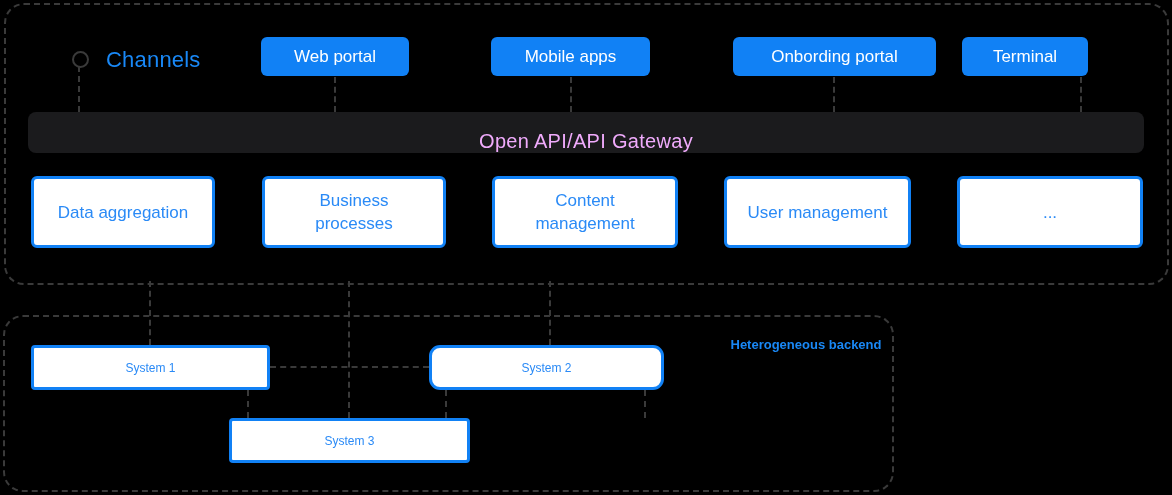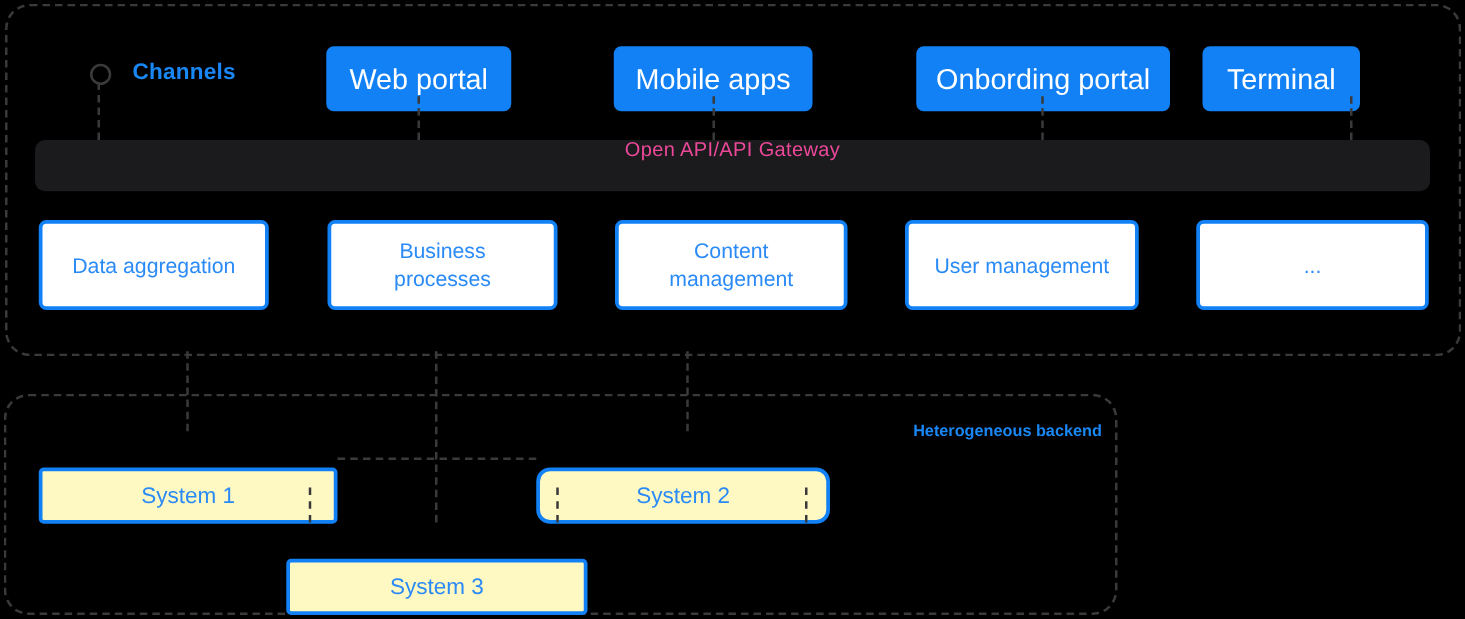--- a/index.html
+++ b/index.html
@@ -8,42 +8,42 @@
     font-family:"Liberation Sans","DejaVu Sans",sans-serif;
   }
   .dashed-container{
     position:absolute;border:2px dashed #3a3a3a;border-radius:20px;background:transparent;
   }
   .circle-marker{
     position:absolute;width:13px;height:13px;border:2px solid #3a3a3a;border-radius:50%;
     background:transparent;
   }
   .section-label{
-    position:absolute;color:#1988f6;font-size:18px;font-weight:700;letter-spacing:.2px;
+    position:absolute;color:#1988f6;font-size:22px;font-weight:400;letter-spacing:.2px;
   }
   .btn{
-    position:absolute;height:52px;border-radius:6px;background:#1181f5;color:#fff;
-    display:flex;align-items:center;justify-content:center;font-size:23px;
+    position:absolute;height:39px;border-radius:6px;background:#1181f5;color:#fff;
+    display:flex;align-items:center;justify-content:center;font-size:17px;
     border:none;cursor:pointer;padding:0;
   }
   .gateway-bar{
     position:absolute;left:28px;top:112px;width:1116px;height:41px;background:#1b1b1d;
-    border-radius:8px;display:flex;align-items:flex-start;justify-content:center;
-    color:#ec4899;font-size:16px;font-weight:400;letter-spacing:.3px;
+    border-radius:8px;display:flex;align-items:flex-end;justify-content:center;
+    color:#f0abfc;font-size:20px;font-weight:400;letter-spacing:.3px;
   }
   .service-box{
     position:absolute;top:176px;height:72px;background:#fff;border:3px solid #1181f5;
     border-radius:6px;display:flex;align-items:center;justify-content:center;
     color:#2a8af6;font-size:17px;line-height:23px;text-align:center;
     box-sizing:border-box;padding:0 14px;cursor:pointer;
   }
   .system-box{
-    position:absolute;height:45px;background:#fef9c3;border:3px solid #1181f5;
+    position:absolute;height:45px;background:#ffffff;border:3px solid #1181f5;
     border-radius:4px;display:flex;align-items:center;justify-content:center;
-    color:#2a8af6;font-size:18px;box-sizing:border-box;cursor:pointer;margin-top:29px;
+    color:#2a8af6;font-size:12px;box-sizing:border-box;cursor:pointer;
   }
   .backend-label{
     position:absolute;left:715px;top:334px;width:182px;text-align:center;
     color:#1988f6;font-size:13px;font-weight:700;line-height:22px;
   }
   .vline{position:absolute;width:0;border-left:2px dashed #3a3a3a;}
   .hline{position:absolute;height:0;border-top:2px dashed #3a3a3a;}
 </style>
 </head>
 <body>

